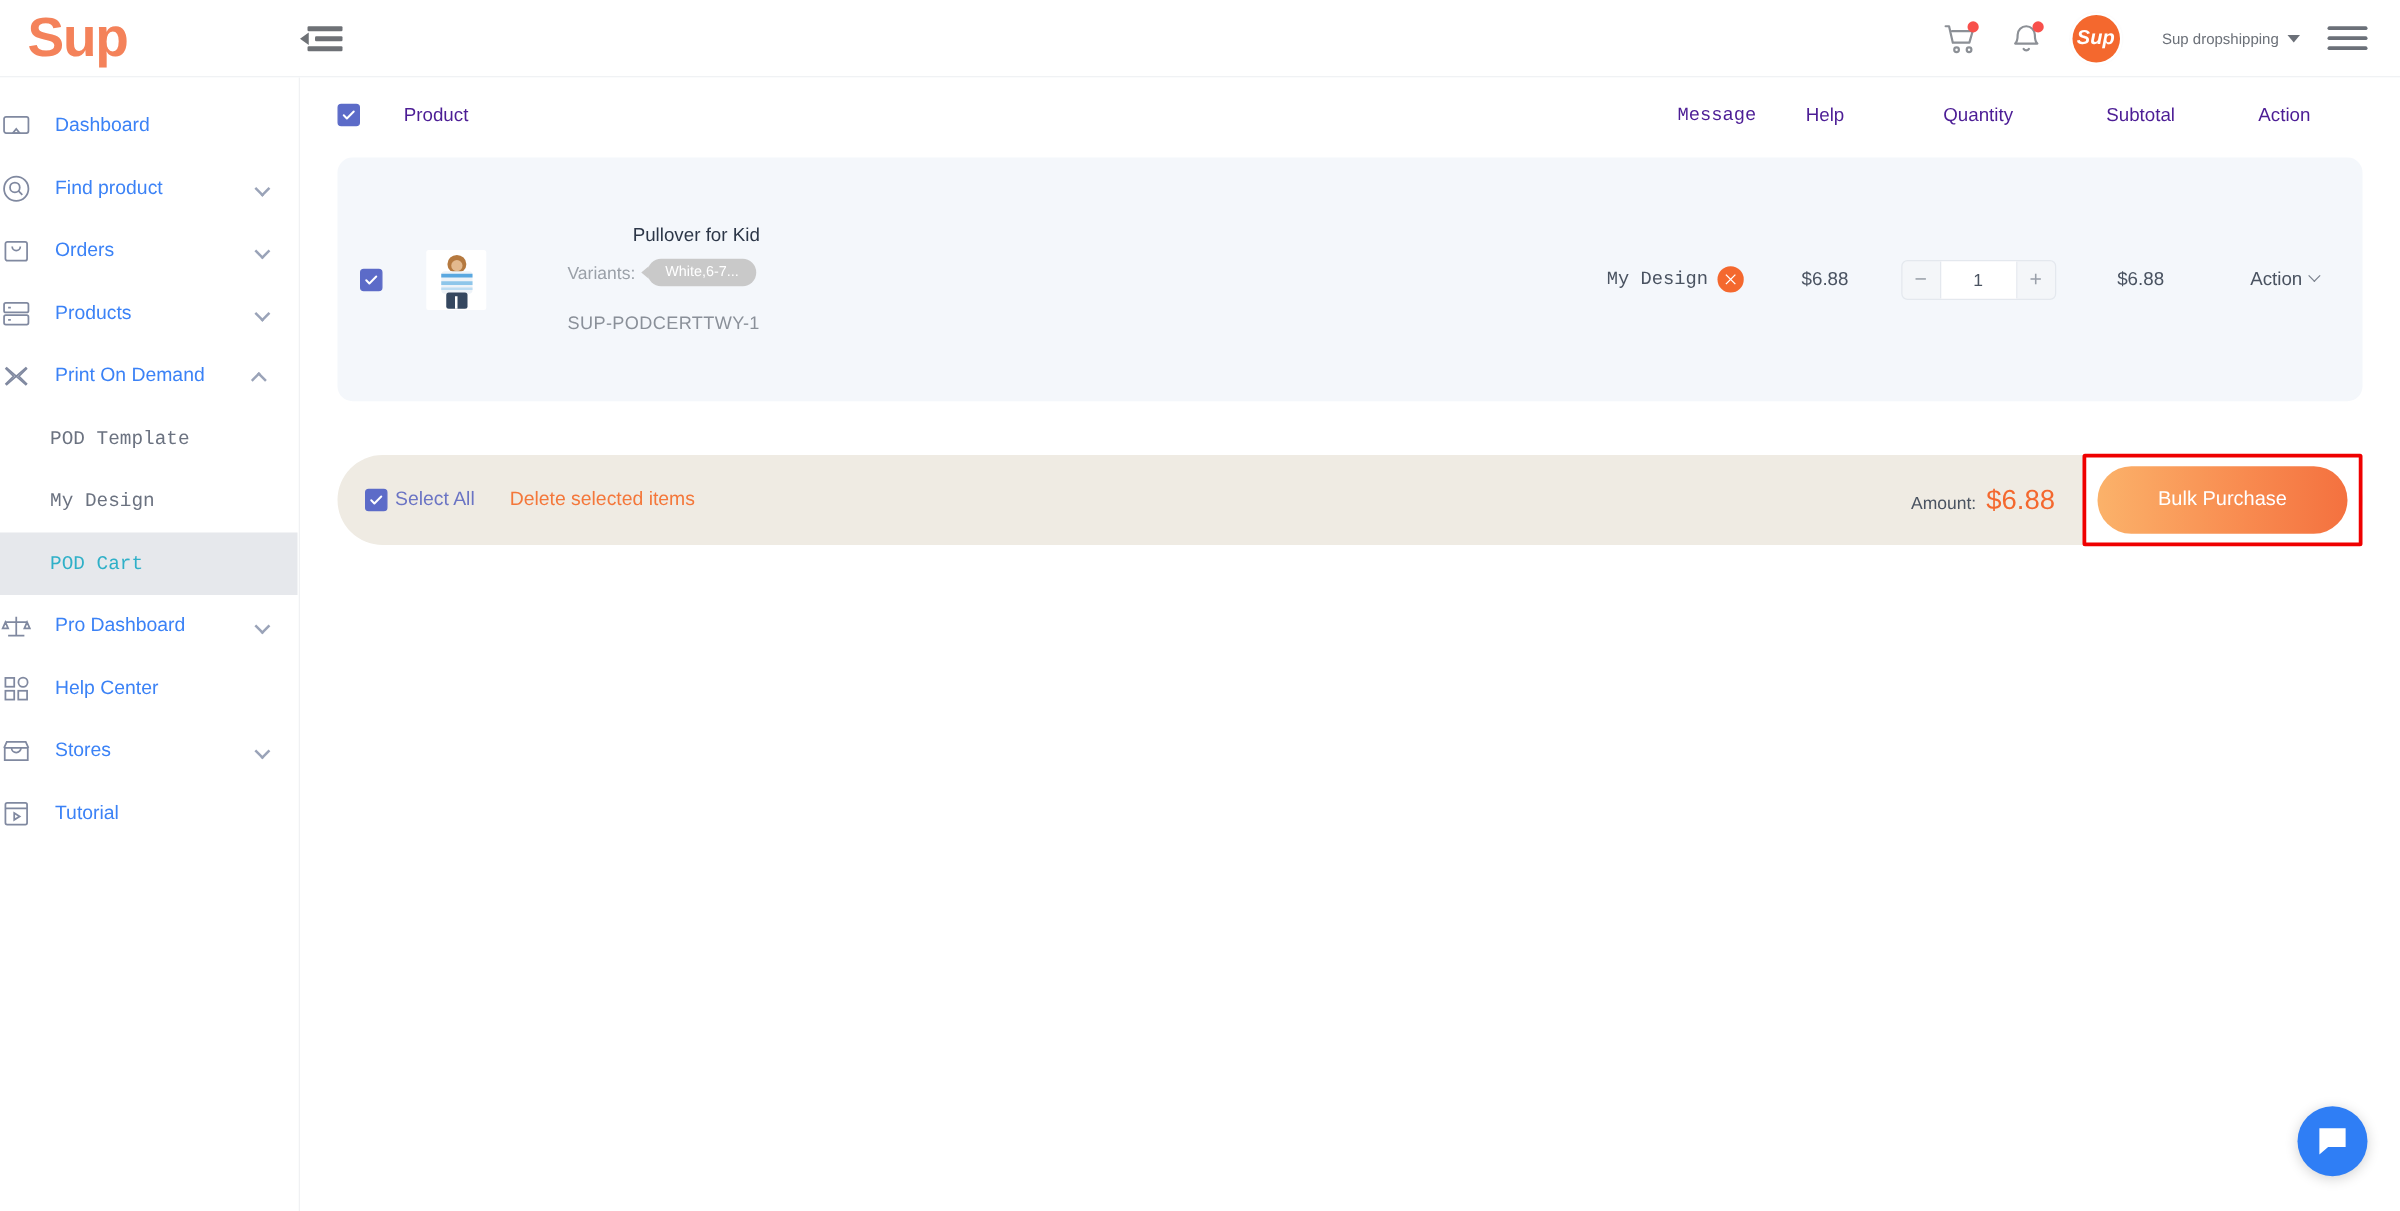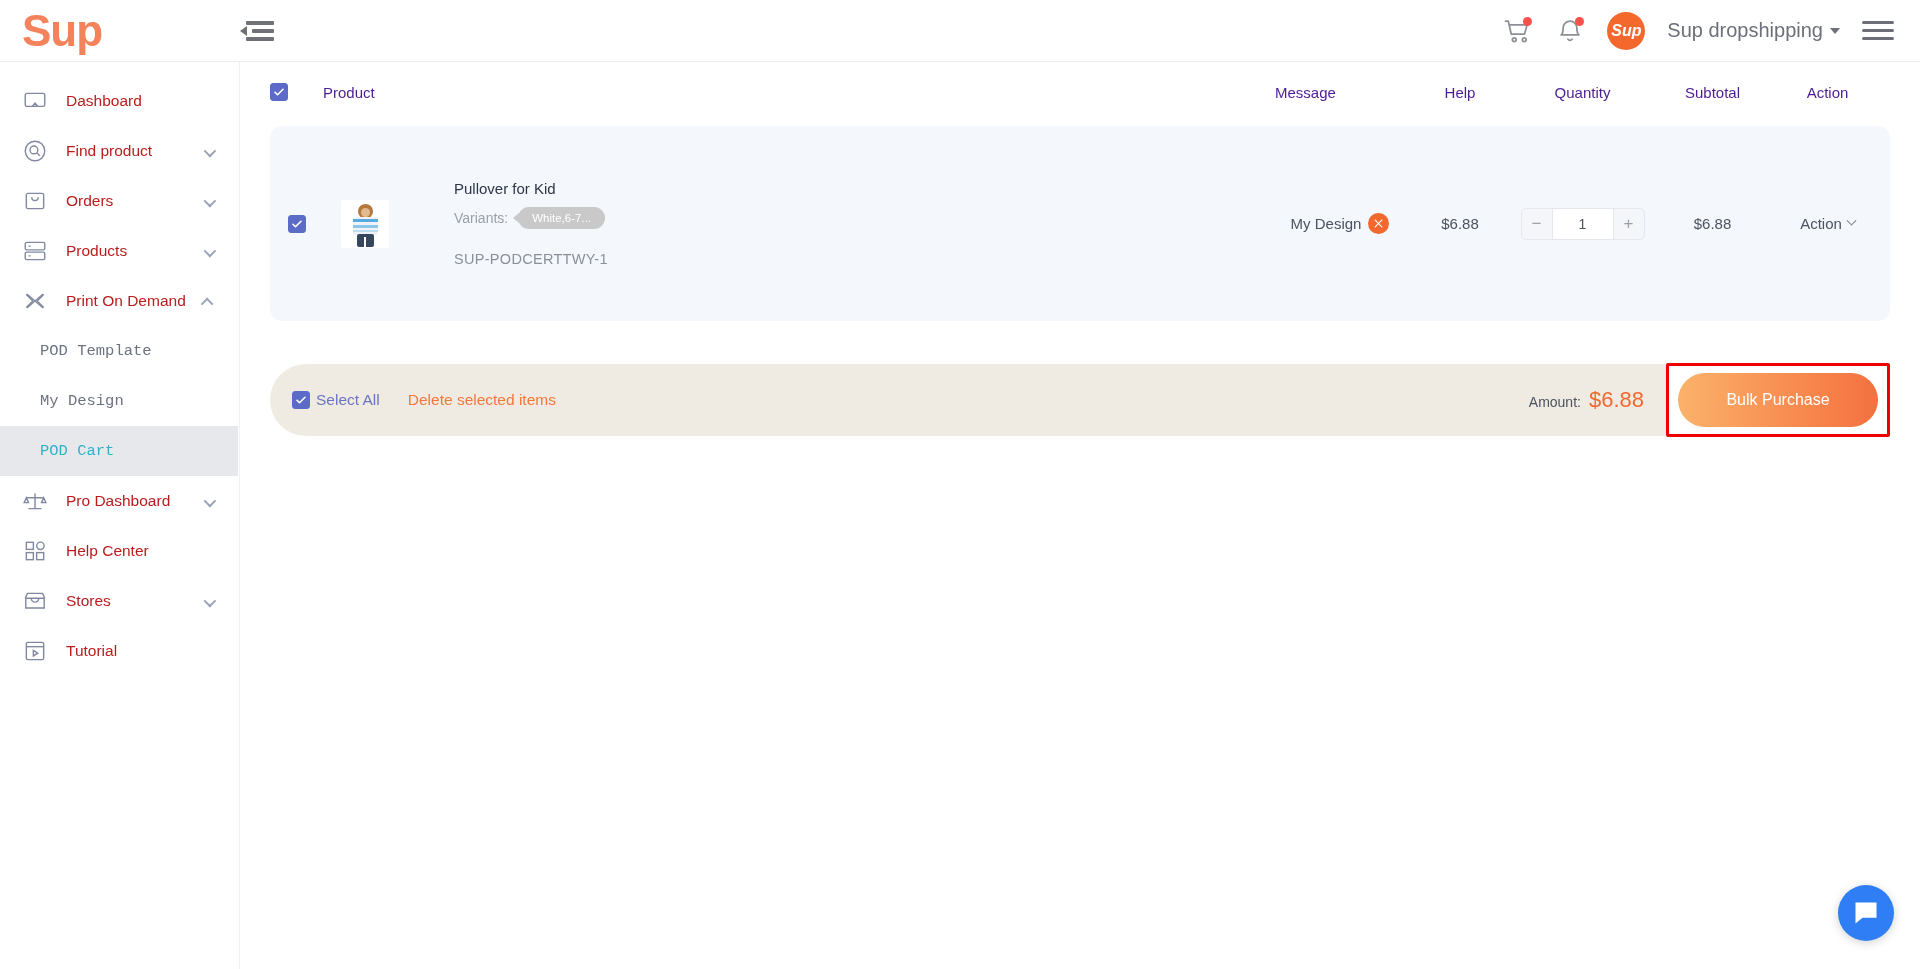--- a/index.html
+++ b/index.html
@@ -53,41 +53,41 @@
   }
   .avatar {
     width: 38px; height: 38px; border-radius: 50%;
     background: #f4682e; color: #fff;
     display:flex; align-items:center; justify-content:center;
     font-size: 16px; font-weight: bold; font-style: italic;
     box-shadow: 0 0 0 2px #fff, 0 0 3px rgba(0,0,0,.25);
     cursor: pointer;
   }
   .account-name {
-    font-size: 20px; color: #6b7078; cursor: pointer;
-    display: flex; align-items: center; gap: 7px;
+    font-size: 12px; color: #6b7078; cursor: pointer;
+    display: flex; align-items: center; gap: 7px; margin-left: 12px;
   }
   .caret-down {
     width:0;height:0;border-left:5px solid transparent;border-right:5px solid transparent;
     border-top:6px solid #6b7078;
   }
   .burger { width: 32px; cursor: pointer; display:flex; flex-direction:column; gap:5px; }
   .burger i { display:block; height:3px; background:#6b7078; border-radius:2px; }
 
   
   .sidebar {
     position: absolute; top: 62px; left: 0;
     width: 240px; height: 907px;
     background: #ffffff; border-right: 1px solid #f0f1f3;
     padding-top: 14px;
   }
   .nav-item {
     height: 50px; display: flex; align-items: center;
-    padding-left: 22px; cursor: pointer; position: relative;
-    color: #b91c1c; font-size: 15.5px;
+    cursor: pointer; position: relative;
+    color: #3b82f6; font-size: 15.5px;
   }
   .nav-item .nico { width: 26px; height: 26px; margin-right: 18px; flex: none; color:#8089a0; }
   .nav-item .nico svg { width:26px; height:26px; display:block; }
   .nav-chev {
     position: absolute; right: 26px; top: 50%; margin-top: -3px;
     width: 9px; height: 9px; border-right: 2px solid #9aa3b8; border-bottom: 2px solid #9aa3b8;
     transform: rotate(45deg) translateY(-2px);
   }
   .nav-chev.up { transform: rotate(-135deg) translateY(-2px); }
   .sub-item {
@@ -105,21 +105,21 @@
     color: #4c1d95; font-size: 15px;
   }
   .cbox {
     width: 18px; height: 18px; border-radius: 3px;
     background: #5c6bc8; border: 1px solid #5c6bc8;
     display:flex; align-items:center; justify-content:center;
     cursor: pointer; flex: none;
   }
   .cbox svg { width: 12px; height: 12px; }
   .col-prod { margin-left: 35px; }
-  .col-msg { width: 130px; text-align: left; }
+  .col-msg { width: 130px; text-align: right; font-family: Liberation Mono, monospace; }
   .col-price { width: 110px; text-align: center; }
   .col-qty { width: 135px; text-align: center; }
   .col-sub { width: 125px; text-align: center; }
   .col-act { width: 105px; text-align: center; }
   .head-spacer { margin-left: auto; display: flex; align-items: center; }
 
   .row-card {
     margin: 4px 30px 0 30px;
     background: #f4f7fb;
     border-radius: 12px;
@@ -137,21 +137,21 @@
   .fig-head { position:absolute; left:17px; top:4px; width:15px; height:14px; background:#b5793f; border-radius:50% 50% 45% 45%; }
   .fig-face { position:absolute; left:20px; top:8px; width:9px; height:9px; background:#e3b98e; border-radius:50%; }
   .fig-body { position:absolute; left:12px; top:17px; width:25px; height:18px; background:#eef3f8; border-radius:3px; }
   .fig-s1 { position:absolute; left:12px; top:19px; width:25px; height:3px; background:#5aa8e0; }
   .fig-s2 { position:absolute; left:12px; top:25px; width:25px; height:3px; background:#8ec6ea; }
   .fig-s3 { position:absolute; left:12px; top:30px; width:25px; height:2px; background:#bcdcf2; }
   .fig-legs { position:absolute; left:16px; top:34px; width:17px; height:13px; background:#35475f; border-radius:2px; }
   .fig-gap { position:absolute; left:23px; top:37px; width:2px; height:10px; background:#ffffff; }
 
   .prod-info { margin-left: 65px; }
-  .prod-name { font-size: 15px; color: #2d3748; margin-bottom: 10px; }
+  .prod-name { font-size: 15px; color: #2d3748; margin-bottom: 10px; text-align: right; }
   .variants-line { display: flex; align-items: center; gap: 0; margin-bottom: 22px; }
   .variants-label { font-size: 14px; color: #9aa0a8; }
   .variant-tag {
     margin-left: 10px;
     background: #c9c9c9; color: #ffffff;
     font-size: 11.5px; padding: 5px 14px;
     border-radius: 12px;
     position: relative;
   }
   .variant-tag::before {

